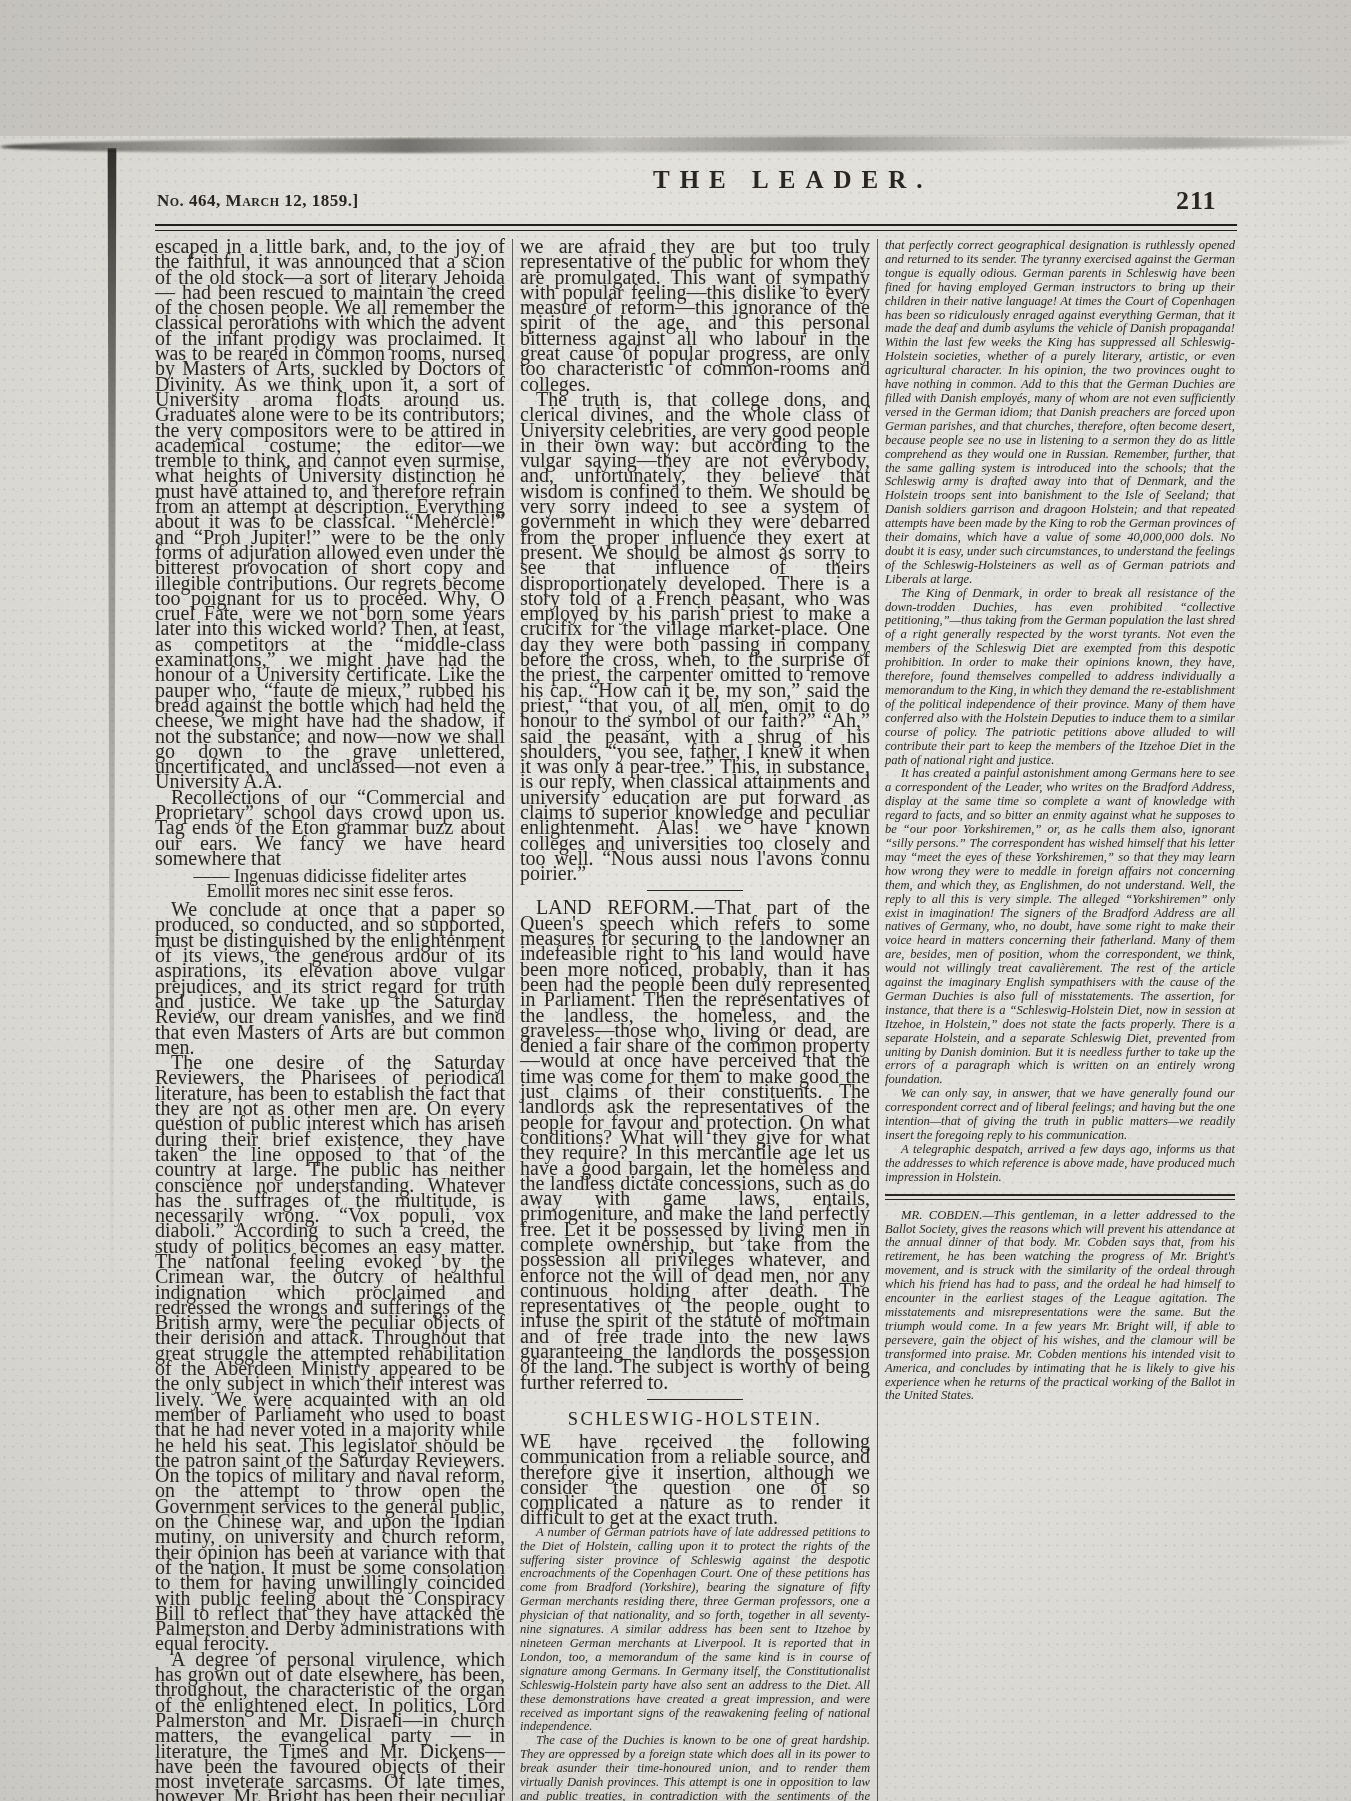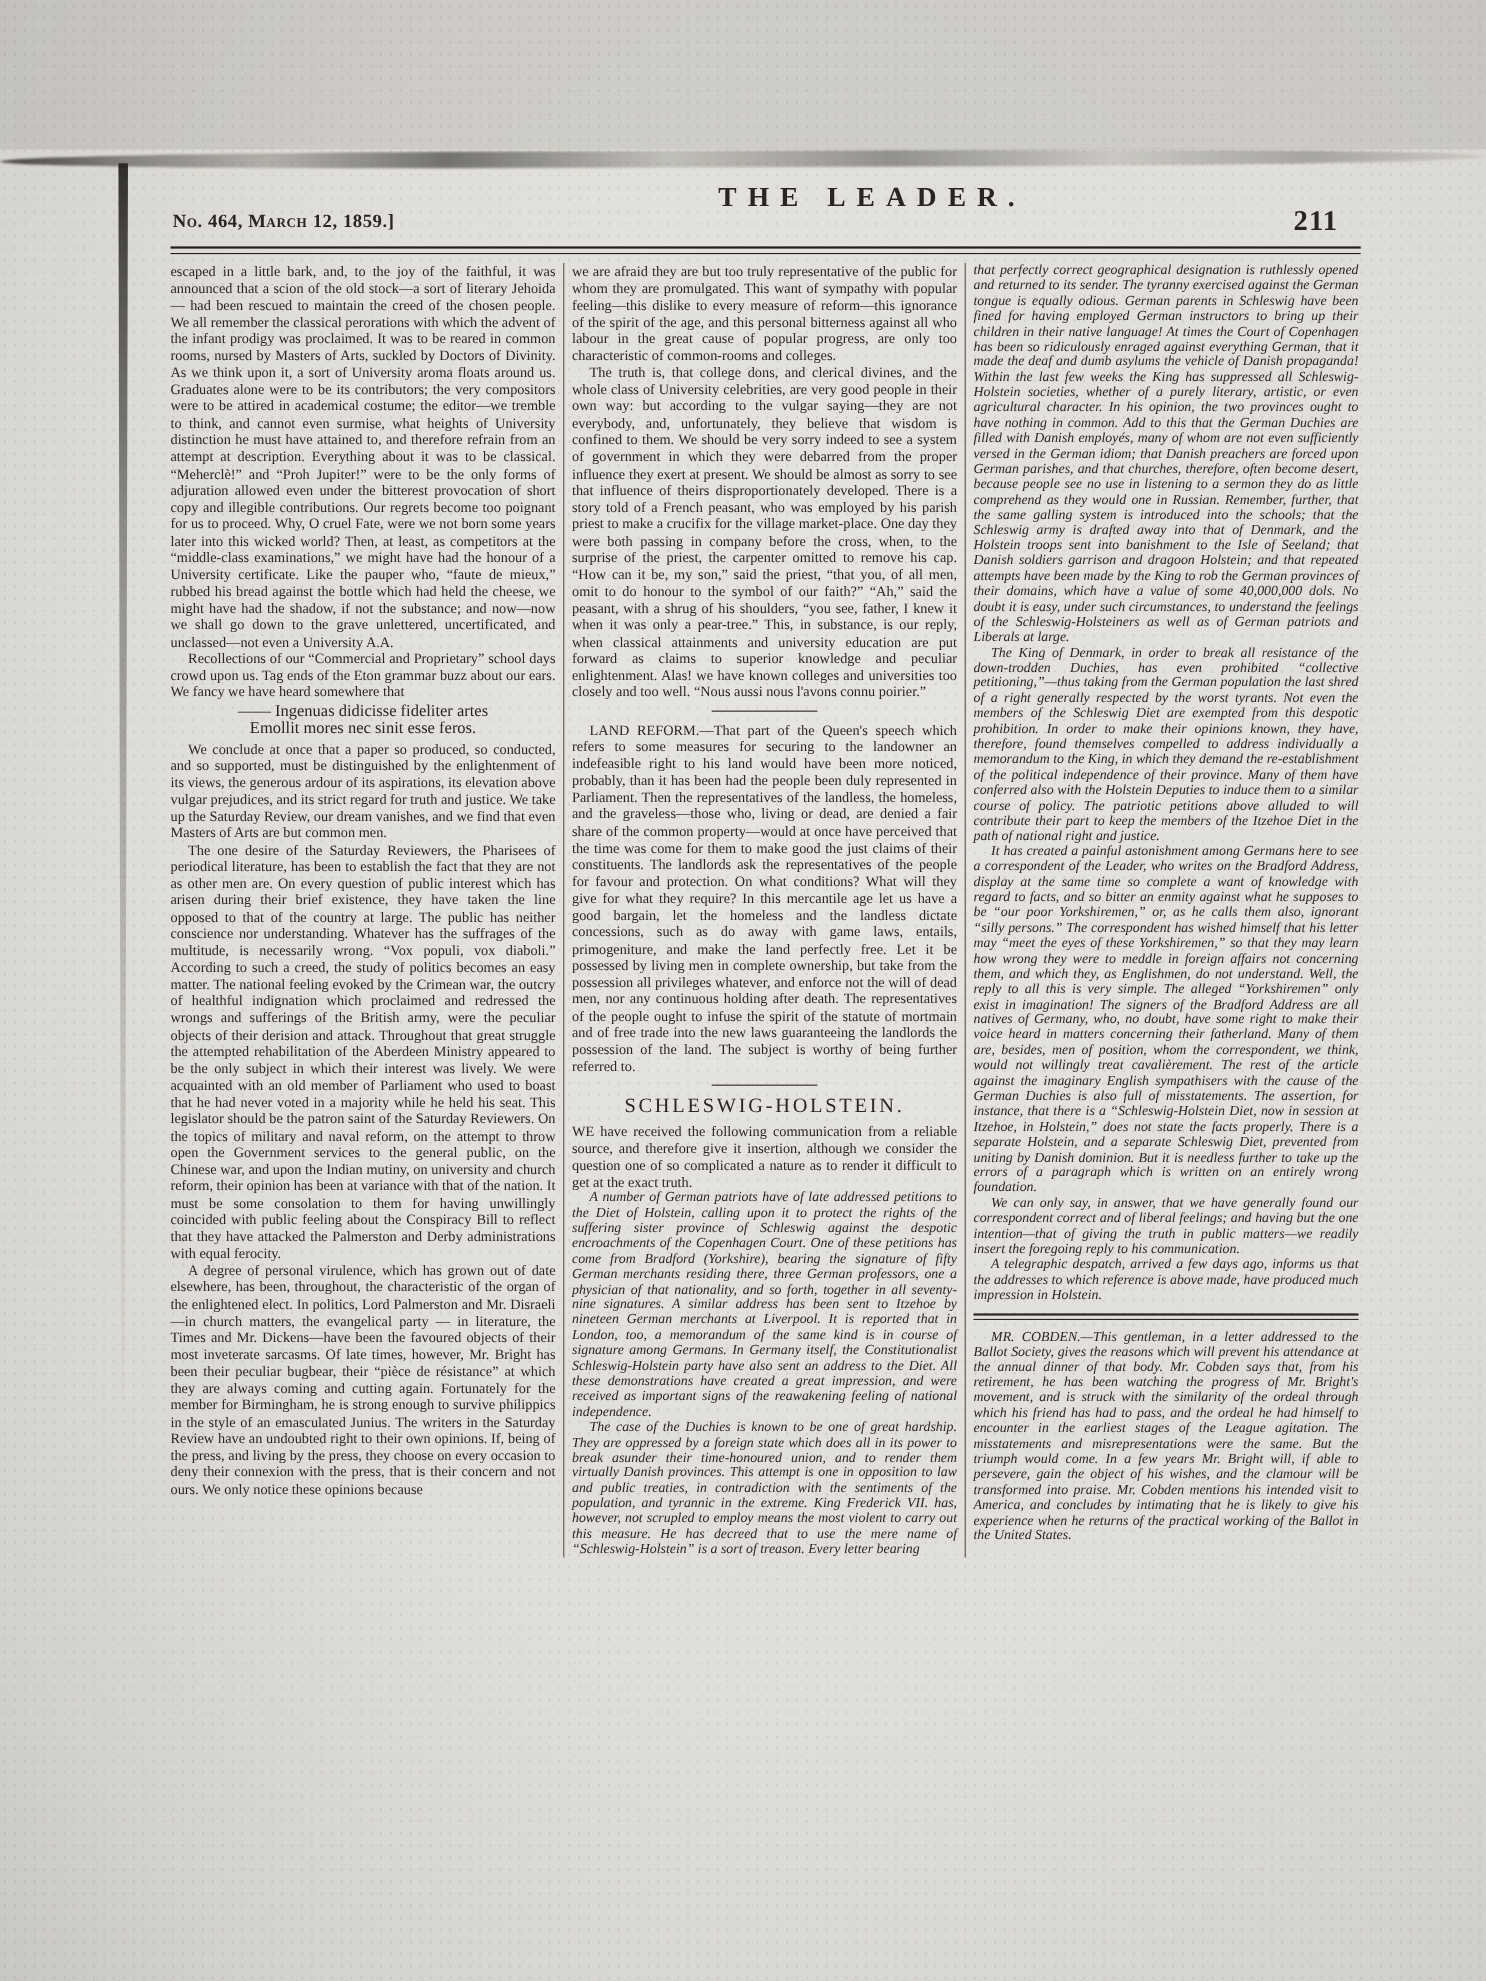--- a/index.html
+++ b/index.html
@@ -60,28 +60,28 @@
     border-top:2px solid #211e1b;border-bottom:1px solid #211e1b;
   }
   .columns{
     position:absolute;left:155px;top:239px;width:1082px;
     display:flex;align-items:stretch;
   }
   .col{flex:0 0 350px;width:350px;}
   .colrule{flex:0 0 1px;width:1px;background:#5a5650;margin:0 7px;}
   .para{
     margin:0;text-align:justify;text-indent:16px;
-    font-size:13px;line-height:15.3px;
+    font-size:20px;line-height:15.3px;
     color:var(--ink,#2a2522);
     text-rendering:optimizeLegibility;
   }
   .para.noindent{text-indent:0;}
   .para.small{font-size:12.6px;line-height:13.9px;font-style:italic;}
   .verse{
-    text-align:center;font-size:15px;line-height:15px;
+    text-align:center;font-size:18px;line-height:15px;
     white-space:pre-line;margin:3px 0 3px 0;
   }
   .heading{
     margin:7px 0 4px 0;text-align:center;
     font-size:18.5px;font-weight:normal;letter-spacing:2.5px;
   }
   .rule-short{width:96px;border-top:1.5px solid #2a2522;margin:9px auto;}
   .rule-double{height:3px;border-top:2px solid #2a2522;border-bottom:1px solid #2a2522;margin:9px 0;}
 </style>
 </head>

